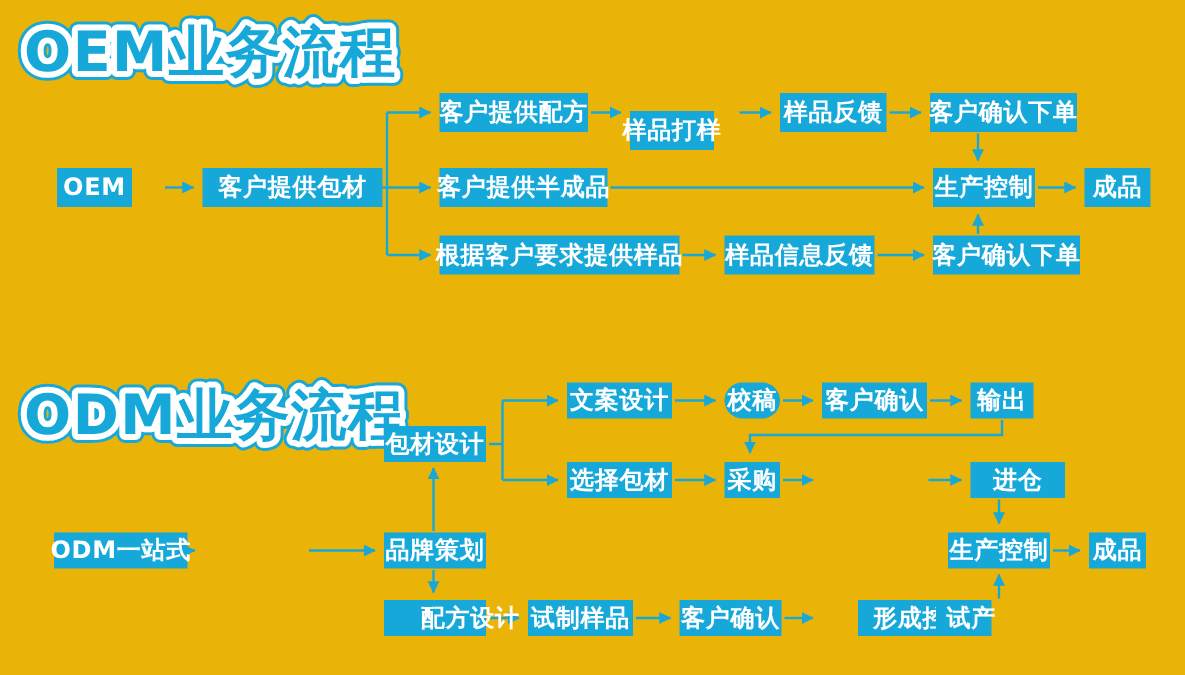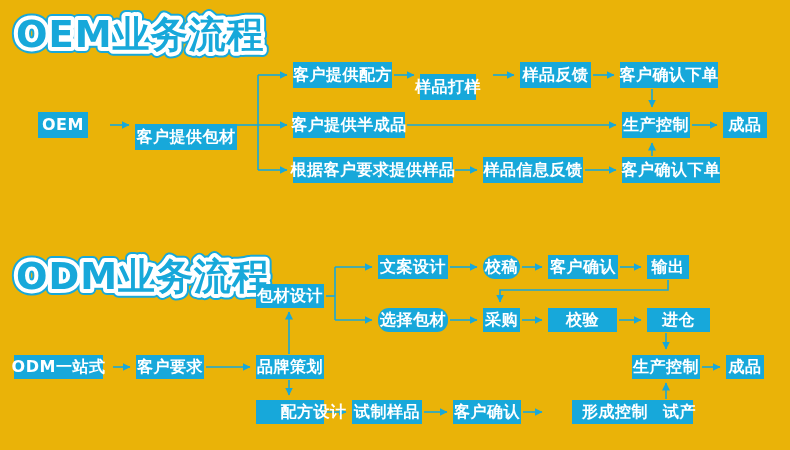--- a/index.html
+++ b/index.html
@@ -83,45 +83,43 @@
     <text x="10" y="45" fill="#17a8da">OEM业务流程</text>
   </svg>
 
   <svg class="title-svg" style="left:6px;top:244px;" width="300" height="62" viewBox="0 0 300 62">
     <text x="10" y="45" fill="none" stroke="#17a8da" stroke-width="12" stroke-linejoin="round">ODM业务流程</text>
     <text x="10" y="45" fill="none" stroke="#ffffff" stroke-width="8" stroke-linejoin="round">ODM业务流程</text>
     <text x="10" y="45" fill="#17a8da">ODM业务流程</text>
   </svg>
 
   <div class="node oem-h" style="left:38px;top:112px;width:50px;">OEM</div>
-  <div class="node oem-h" style="left:135px;top:112px;width:102px;margin-top:12px;">客户提供包材</div>
+  <div class="node oem-h" style="left:135px;top:112px;width:120px;">客户提供包材</div>
   <div class="node oem-h" style="left:293px;top:62px;width:99px;">客户提供配方</div>
   <div class="node oem-h" style="left:420px;top:74px;width:56px;text-align:right;">样品打样</div>
   <div class="node oem-h" style="left:520px;top:62px;width:71px;">样品反馈</div>
   <div class="node oem-h" style="left:620px;top:62px;width:98px;">客户确认下单</div>
   <div class="node oem-h" style="left:293px;top:112px;width:112px;">客户提供半成品</div>
   <div class="node oem-h" style="left:622px;top:112px;width:68px;">生产控制</div>
   <div class="node oem-h" style="left:723px;top:112px;width:44px;">成品</div>
   <div class="node oem-h" style="left:293px;top:157px;width:160px;">根据客户要求提供样品</div>
   <div class="node oem-h" style="left:483px;top:157px;width:100px;">样品信息反馈</div>
   <div class="node oem-h" style="left:622px;top:157px;width:98px;">客户确认下单</div>
 
-  <div class="node odm-h" style="left:14px;top:355px;width:89px;">ODM一站式</div>
-  <div class="node odm-h" style="left:136px;top:355px;width:68px;">客户要求</div>
+  <div class="node odm-h" style="left:36px;top:355px;width:89px;">ODM一站式</div>
   <div class="node odm-h" style="left:256px;top:355px;width:68px;">品牌策划</div>
   <div class="node odm-h" style="left:378px;top:255px;width:70px;">文案设计</div>
   <div class="node odm-h" style="left:256px;top:284px;width:68px;">包材设计</div>
   <div class="node odm-h" style="left:483px;top:255px;width:37px;border-radius:12px;">校稿</div>
   <div class="node odm-h" style="left:548px;top:255px;width:70px;">客户确认</div>
   <div class="node odm-h" style="left:647px;top:255px;width:42px;">输出</div>
-  <div class="node odm-h" style="left:378px;top:308px;width:70px;border-radius:11px;">选择包材</div>
+  <div class="node odm-h" style="left:378px;top:308px;width:70px;">选择包材</div>
   <div class="node odm-h" style="left:483px;top:308px;width:37px;">采购</div>
-  <div class="node odm-h" style="left:548px;top:308px;width:69px;">校验</div>
   <div class="node odm-h" style="left:647px;top:308px;width:63px;">进仓</div>
   <div class="node odm-h" style="left:256px;top:400px;width:68px;padding-left:47px;">配方设计</div>
   <div class="node odm-h" style="left:352px;top:400px;width:70px;">试制样品</div>
   <div class="node odm-h" style="left:453px;top:400px;width:68px;">客户确认</div>
   <div class="node odm-h" style="left:572px;top:400px;width:86px;">形成控制</div>
-  <div class="node odm-h" style="left:656px;top:400px;width:37px;padding-left:10px;">试产</div>
+  <div class="node odm-h" style="left:624px;top:400px;width:37px;padding-left:10px;">试产</div>
   <div class="node odm-h" style="left:632px;top:355px;width:68px;">生产控制</div>
   <div class="node odm-h" style="left:726px;top:355px;width:38px;">成品</div>
 
 </div>
 
 </body></html>

